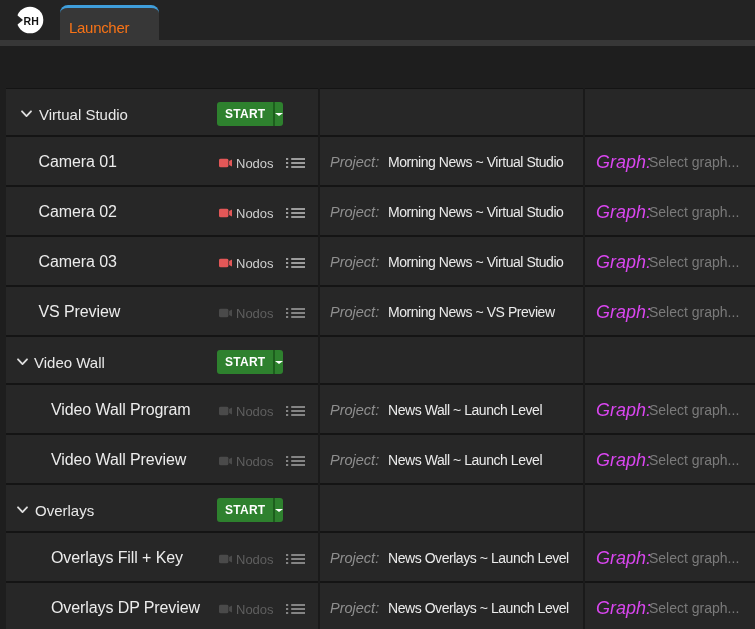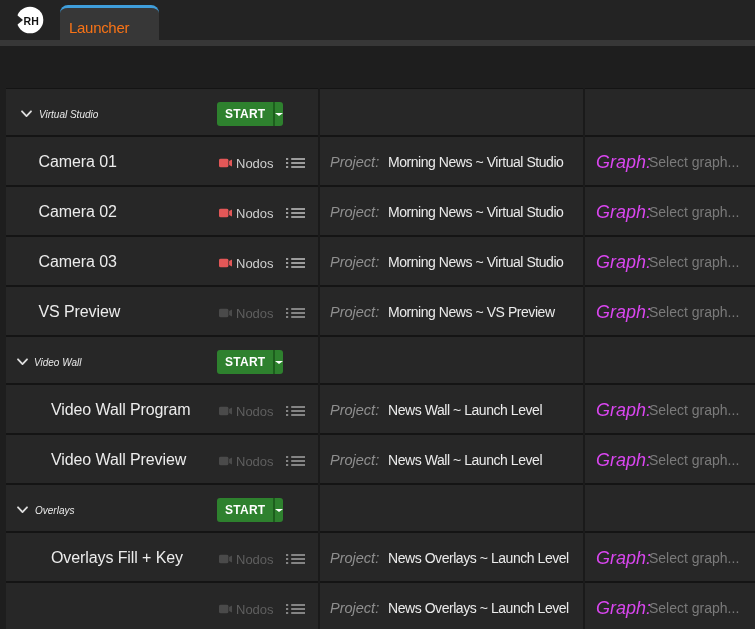--- a/index.html
+++ b/index.html
@@ -14,21 +14,21 @@
     color:#f97316; font-size:15px; letter-spacing:-0.3px; }
   .content { position:relative; width:755px; height:583px; background:#1e1e1e; }
   .table { position:absolute; left:6px; top:42px; width:749px; border-top:1px solid #141414; }
   .row { position:relative; background:#272727; border-bottom:2px solid #141414; }
   .row.sec { height:48px; }
   .row.item { height:50px; }
   .vline { position:absolute; top:42px; bottom:0; width:2px; background:#1a1a1a; z-index:5; }
   .name { position:absolute; top:calc(50% + 1px); transform:translateY(-50%);
     font-size:16px; color:#ececec; letter-spacing:-0.1px; }
   .sectitle { position:absolute; top:calc(50% + 2px); transform:translateY(-50%);
-    font-size:10px; color:#e9e9e9;font-style:italic; }
+    font-size:15px; color:#e9e9e9; }
   .chev { position:absolute; top:calc(50% + 2px); transform:translateY(-50%); }
   .startbtn { position:absolute; left:211px; top:calc(50% + 2px); transform:translateY(-50%);
     width:66px; height:24px; background:#2e812e; border-radius:3px;
     display:flex; align-items:stretch; }
   .startbtn .main { width:70px; display:flex; align-items:center; justify-content:center;
     color:#ffffff; font-size:12px; font-weight:bold; letter-spacing:0.3px; }
   .startbtn .div { width:2px; background:#1d5e1d; }
   .startbtn .drop { flex:1; display:flex; align-items:center; justify-content:center; }
   .caret { width:0; height:0; border-left:4px solid transparent;
     border-right:4px solid transparent; border-top:3.5px solid #ffffff; }
@@ -257,20 +257,21 @@
             <rect x="5.2" y="8" width="13.8" height="2"></rect>
           </g>
         </svg>
       <span class="plabel">Project:</span>
         <span class="pvalue">News Overlays ~ Launch Level</span>
       <span class="glabel">Graph:</span>
         <span class="gvalue">Select graph...</span>
     </div>
 
     <div class="row item dim">
+      <span class="name" style="left:45px">Overlays DP Preview</span>
       <svg class="cam" width="13" height="9" viewBox="0 0 13 9">
           <rect x="0" y="0" width="9.4" height="9" rx="1.8" fill="#4a4a4a"></rect>
           <path d="M10.1 2.6 L13 1 L13 8 L10.1 6.4 Z" fill="#4a4a4a"></path>
         </svg>
       <span class="nodos">Nodos</span>
       <svg class="listicon" width="19" height="10" viewBox="0 0 19 10">
           <g fill="#848484">
             <rect x="0" y="0" width="2.2" height="2"></rect>
             <rect x="5.2" y="0" width="13.8" height="2"></rect>
             <rect x="0" y="4" width="2.2" height="2"></rect>

